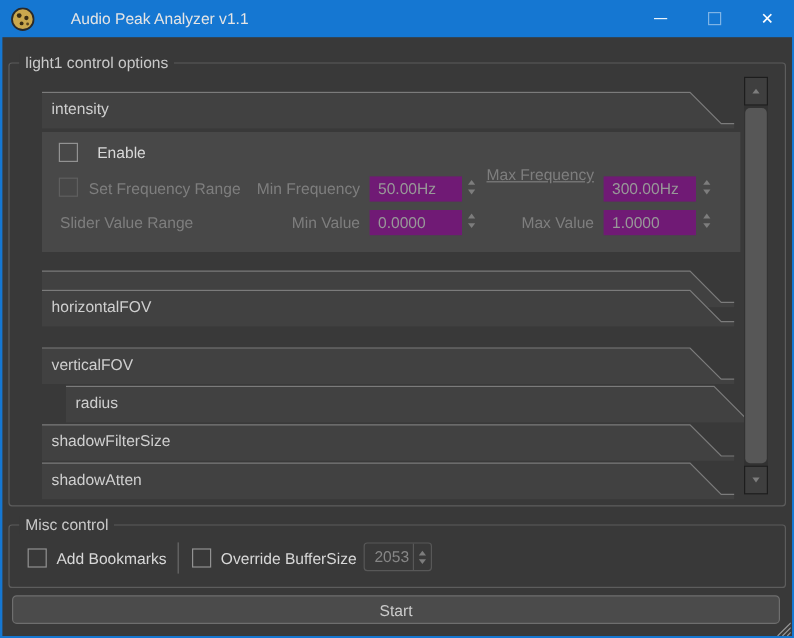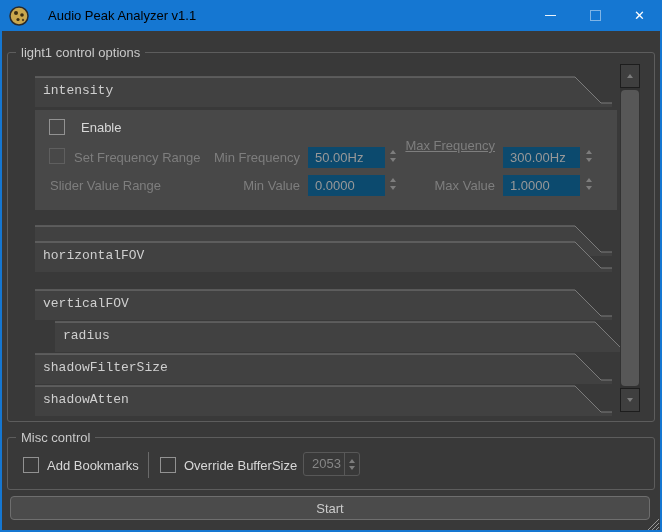--- a/index.html
+++ b/index.html
@@ -7,40 +7,40 @@
     position:relative;width:662px;height:532px;
     background:#393939;
     font-family:"Liberation Sans", sans-serif;
     overflow:hidden;
     -webkit-font-smoothing:antialiased;
   }
   .abs{position:absolute;}
   .edge{position:absolute;background:#1577d2;}
   
   #titlebar{left:0;top:0;width:662px;height:31px;background:#1577d2;display:flex;align-items:center;}
-  #title-text{color:#000000;font-size:13px;margin-left:12px;}
+  #title-text{color:#e5e5e5;font-size:13px;margin-left:23px;}
   .winbtn{position:absolute;top:0;width:45px;height:31px;display:flex;align-items:center;justify-content:center;}
   .min-glyph{width:11px;height:1px;background:#eaf3fb;}
   .max-glyph{width:9px;height:9px;border:1px solid rgba(255,255,255,0.45);}
   .close-glyph{color:#ffffff;font-size:13px;line-height:13px;}
   
   .group{border:1px solid #5d5d5d;border-radius:3px;}
   .group-label{position:absolute;font-size:13px;color:#c9c9c9;background:#393939;padding:0 5px;}
   
-  .rollout{position:absolute;left:35px;width:577px;height:32px;cursor:pointer;font-family:Liberation Mono, monospace;}
+  .rollout{position:absolute;left:35px;width:577px;height:32px;cursor:pointer;}
   .rollout svg{position:absolute;left:0;top:0;}
   .rollout-label{position:absolute;left:8px;top:0;line-height:30px;font-size:13px;color:#cfcfcf;}
   
   #intensity-panel{left:35px;top:110px;width:582px;height:100px;background:#484848;}
   .cb{position:absolute;width:14px;height:14px;border:1px solid #929292;background:transparent;}
   .cb.dis{border-color:#5f5f5f;}
   .lbl{position:absolute;font-size:13px;color:#d8d8d8;white-space:nowrap;}
   .dlbl{position:absolute;font-size:13px;color:#7e7e7e;white-space:nowrap;}
   .dlbl.ra{text-align:right;}
-  .spinfield{position:absolute;width:77px;height:21px;background:#0c4a6e;color:#989898;
+  .spinfield{position:absolute;width:77px;height:21px;background:#701a75;color:#989898;
              font-size:13px;line-height:21px;padding-left:7px;box-sizing:border-box;}
   .spin-arrows{position:absolute;display:flex;flex-direction:column;gap:4px;align-items:center;}
   .tri-up{width:0;height:0;border-left:3px solid transparent;border-right:3px solid transparent;border-bottom:4px solid #7d7d7d;}
   .tri-down{width:0;height:0;border-left:3px solid transparent;border-right:3px solid transparent;border-top:4px solid #7d7d7d;}
   
   #scrollbar-track{left:620px;top:88px;width:20px;height:300px;background:#323232;}
   .scrollbtn{position:absolute;left:620px;width:20px;height:24px;background:#3f3f3f;border:1px solid #1d1d1d;
              box-sizing:border-box;display:flex;align-items:center;justify-content:center;}
   #scrollbar-thumb{left:621px;top:90px;width:18px;height:296px;background:#575757;border-radius:4px;}
   

